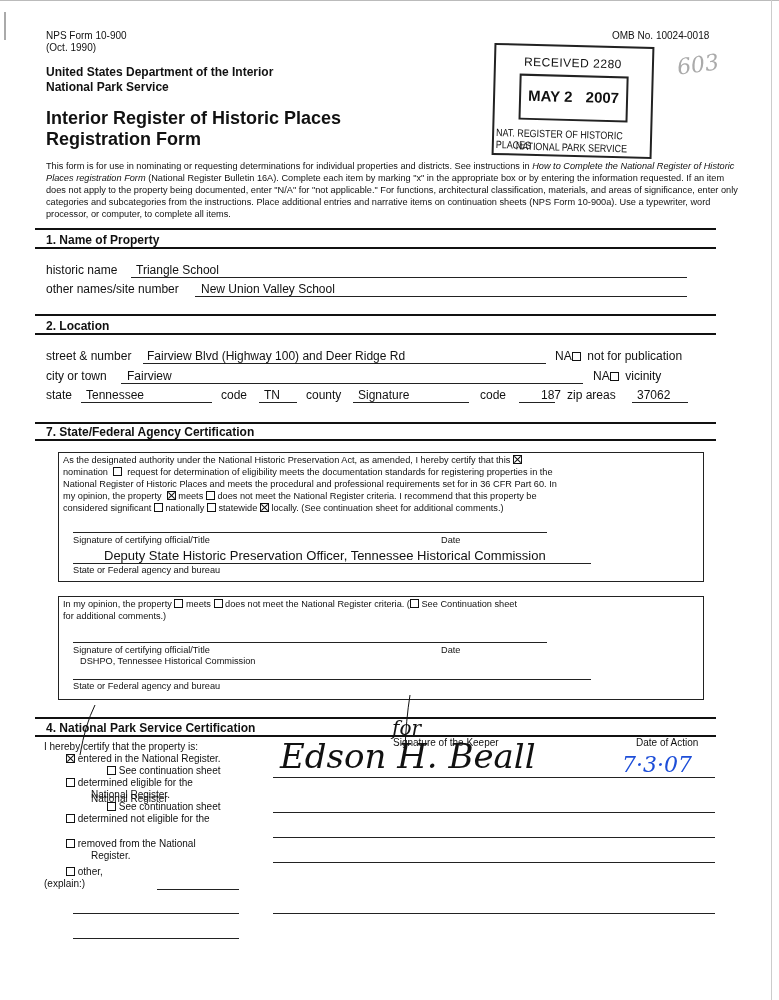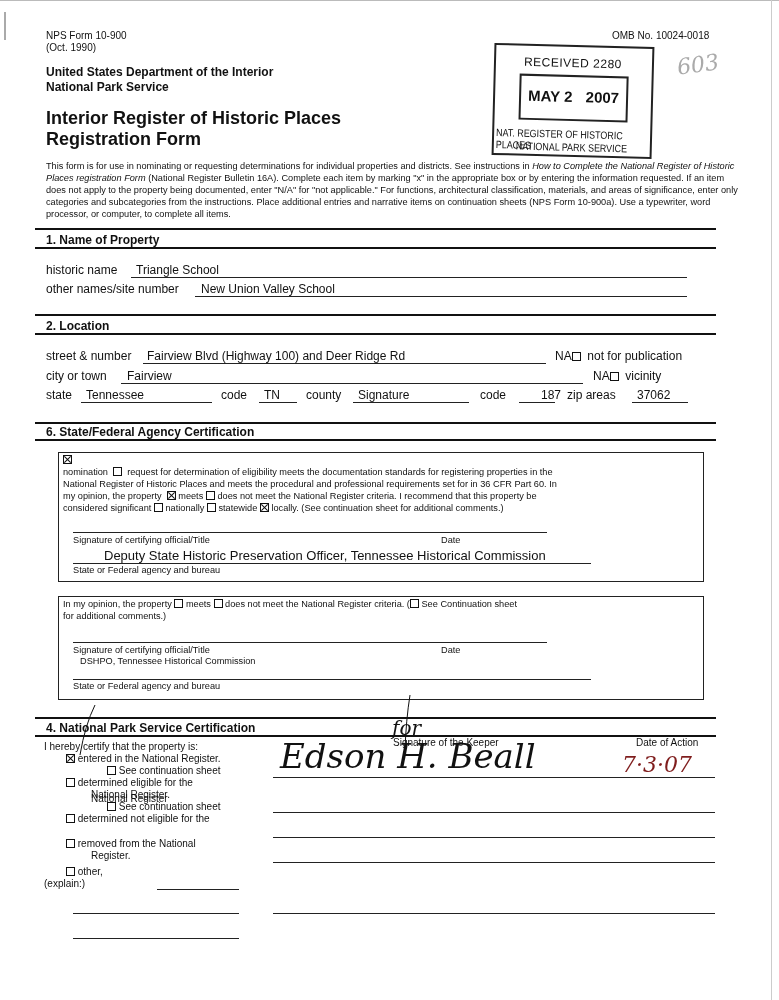--- a/index.html
+++ b/index.html
@@ -96,25 +96,25 @@
 <div class="abs val" style="left:358px;top:388px;">Signature</div>
 <div class="uline" style="left:353px;top:402px;width:116px;"></div>
 <div class="abs lbl" style="left:480px;top:388px;">code</div>
 <div class="abs val" style="left:525px;top:388px;margin-left:16px;">187</div>
 <div class="uline" style="left:519px;top:402px;width:36px;"></div>
 <div class="abs lbl" style="left:567px;top:388px;">zip areas</div>
 <div class="abs val" style="left:637px;top:388px;">37062</div>
 <div class="uline" style="left:632px;top:402px;width:56px;"></div>
 
 <div class="sec-line" style="top:422px;"></div>
-<div class="abs sec-title" style="left:46px;top:425px;">6.  State/Federal Agency Certification</div>
+<div class="abs sec-title" style="left:46px;top:425px;">7.  State/Federal Agency Certification</div>
 <div class="sec-line" style="top:439px;"></div>
 
 <div class="box" style="left:58px;top:452px;width:644px;height:128px;"></div>
-<div class="abs fs9" style="left:63px;top:455px;"> <span class="cb x"></span></div>
+<div class="abs fs9" style="left:63px;top:455px;"><span>As the designated authority under the National Historic Preservation Act, as amended, I hereby certify that this</span> <span class="cb x"></span></div>
 <div class="abs fs9" style="left:63px;top:467px;"><span>nomination</span>&nbsp; <span class="cb"></span>&nbsp; <span>request for determination of eligibility meets the documentation standards for registering properties in the</span></div>
 <div class="abs fs9" style="left:63px;top:479px;">National Register of Historic Places and meets the procedural and professional requirements set for in 36 CFR Part 60.  In</div>
 <div class="abs fs9" style="left:63px;top:491px;"><span>my opinion, the property</span>&nbsp; <span class="cb x"></span> <span>meets</span> <span class="cb"></span> <span>does not meet  the National Register criteria.  I recommend that this property be</span></div>
 <div class="abs fs9" style="left:63px;top:503px;"><span>considered significant</span> <span class="cb"></span> <span>nationally</span> <span class="cb"></span> <span>statewide</span> <span class="cb x"></span> <span>locally.  (See continuation sheet for additional comments.)</span></div>
 <div class="uline" style="left:73px;top:532px;width:474px;"></div>
 <div class="abs fs9" style="left:73px;top:535px;">Signature of certifying official/Title</div>
 <div class="abs fs9" style="left:441px;top:535px;">Date</div>
 <div class="abs" style="left:80px;top:548px;font-size:13px;margin-left:24px;">Deputy State Historic Preservation Officer, Tennessee Historical Commission</div>
 <div class="uline" style="left:73px;top:563px;width:518px;"></div>
 <div class="abs fs9" style="left:73px;top:565px;">State or Federal agency and bureau</div>
@@ -146,21 +146,21 @@
 <div class="abs fs10" style="left:66px;top:866px;"><span class="cb"></span> <span>other,</span></div>
 <div class="abs fs10" style="left:44px;top:878px;text-align:center;">(explain:)</div>
 <div class="uline" style="left:157px;top:889px;width:82px;"></div>
 <div class="uline" style="left:73px;top:913px;width:166px;"></div>
 <div class="uline" style="left:73px;top:938px;width:166px;"></div>
 
 <div class="abs fs10" style="left:393px;top:737px;">Signature of the Keeper</div>
 <div class="abs fs10" style="left:636px;top:737px;">Date of Action</div>
 <div class="abs handwrite" style="left:280px;top:736px;font-size:34px;color:#111;">Edson H. Beall</div>
 <div class="abs handwrite" style="left:392px;top:716px;font-size:20px;color:#111;">for</div>
-<div class="abs handwrite" style="left:622px;top:752px;font-size:22px;color:#7f1d1d;">7·3·07</div>
+<div class="abs handwrite" style="left:622px;top:752px;font-size:22px;color:#1d4ed8;">7·3·07</div>
 <div class="uline" style="left:273px;top:777px;width:442px;"></div>
 <div class="uline" style="left:273px;top:812px;width:442px;"></div>
 <div class="uline" style="left:273px;top:837px;width:442px;"></div>
 <div class="uline" style="left:273px;top:862px;width:442px;"></div>
 <div class="uline" style="left:273px;top:913px;width:442px;"></div>
 
 <svg class="abs" style="left:60px;top:695px;" width="360" height="80">
   <path d="M20 60 Q 25 30 35 10" stroke="#111" fill="none" stroke-width="1"></path>
   <path d="M345 55 Q 346 25 350 0" stroke="#111" fill="none" stroke-width="1"></path>
 </svg>

